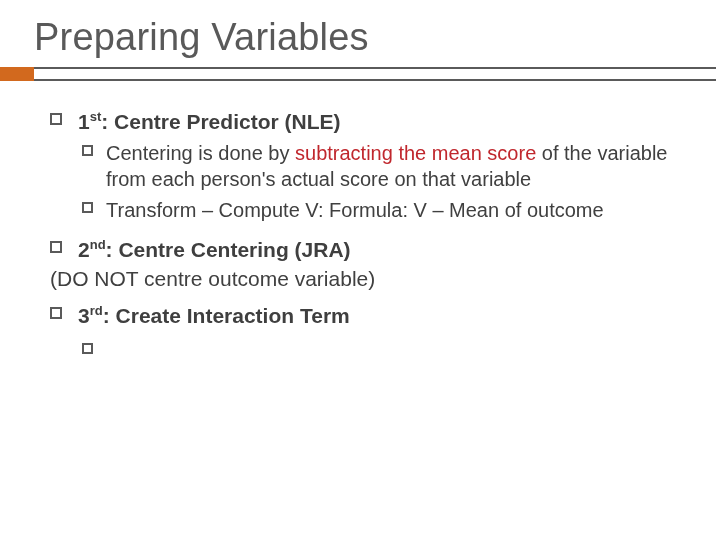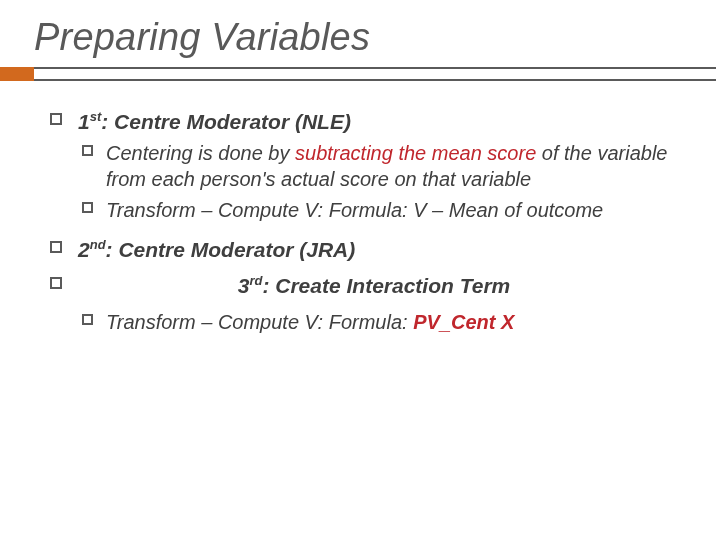--- a/index.html
+++ b/index.html
@@ -10,21 +10,20 @@
     background: #ffffff;
     font-family: Arial, "Helvetica Neue", sans-serif;
     overflow: hidden;
     color: #3f3f3f;
   }
   .slide {
     position: relative;
     width: 720px;
     height: 388px;
     box-sizing: border-box;
-    font-style: italic;
   }
   .title {
     font-size: 38px;
     color: #595959;
     padding: 16px 0 8px 34px;
     letter-spacing: 0.2px;
   }
   .title-rule-wrap {
     padding-left: 0;
   }
@@ -89,64 +88,61 @@
     box-sizing: border-box;
   }
   .paren {
     padding-left: 0;
     font-size: 21px;
     margin-top: 2px;
     margin-bottom: 10px;
   }
   .red { color: #c0272d; }
   .gap-top { margin-top: 14px; }
-  .gap-top-sm { margin-top: 10px; text-align: center; }
+  .gap-top-sm { margin-top: 10px; }
 </style>
 </head>
 <body>
 
 <div class="slide">
 
   <div class="title">Preparing Variables</div>
 
   <div class="title-rule-wrap">
     <span class="accent-block"></span><span class="title-rule"></span>
   </div>
 
   <div class="body">
 
     <div class="lvl1">
       <span class="bullet"></span>
-      <span class="text"><span>1</span><sup>st</sup><span>: Centre Moderator (NLE)</span></span>
+      <span class="text"><span>1</span><sup>st</sup><span>: Centre Predictor (NLE)</span></span>
     </div>
 
     <div class="lvl2">
       <span class="bullet"></span>
       <span><span>Centering is done by </span><span class="red">subtracting the mean score</span><span> of the variable from each person's actual score on that variable</span></span>
     </div>
 
     <div class="lvl2">
       <span class="bullet"></span>
       <span>Transform – Compute V: Formula: V – Mean of outcome</span>
     </div>
 
     <div class="lvl1 gap-top">
       <span class="bullet"></span>
-      <span class="text"><span>2</span><sup>nd</sup><span>: Centre Moderator (JRA)</span></span>
+      <span class="text"><span>2</span><sup>nd</sup><span>: Centre Centering (JRA)</span></span>
     </div>
 
+    <div class="paren">(DO NOT centre outcome variable)</div>
 
     <div class="lvl1 gap-top-sm">
       <span class="bullet"></span>
       <span class="text"><span>3</span><sup>rd</sup><span>: Create Interaction Term</span></span>
     </div>
 
     <div class="lvl2 gap-top-sm">
       <span class="bullet"></span>
     </div>
 
-    <div class="lvl2">
-      <span class="bullet"></span>
-      <span><span>Transform – Compute V: Formula: </span><span class="red" style="font-weight:bold">PV_Cent X</span></span>
-    </div>
 
   </div>
 </div>
 
 </body></html>

